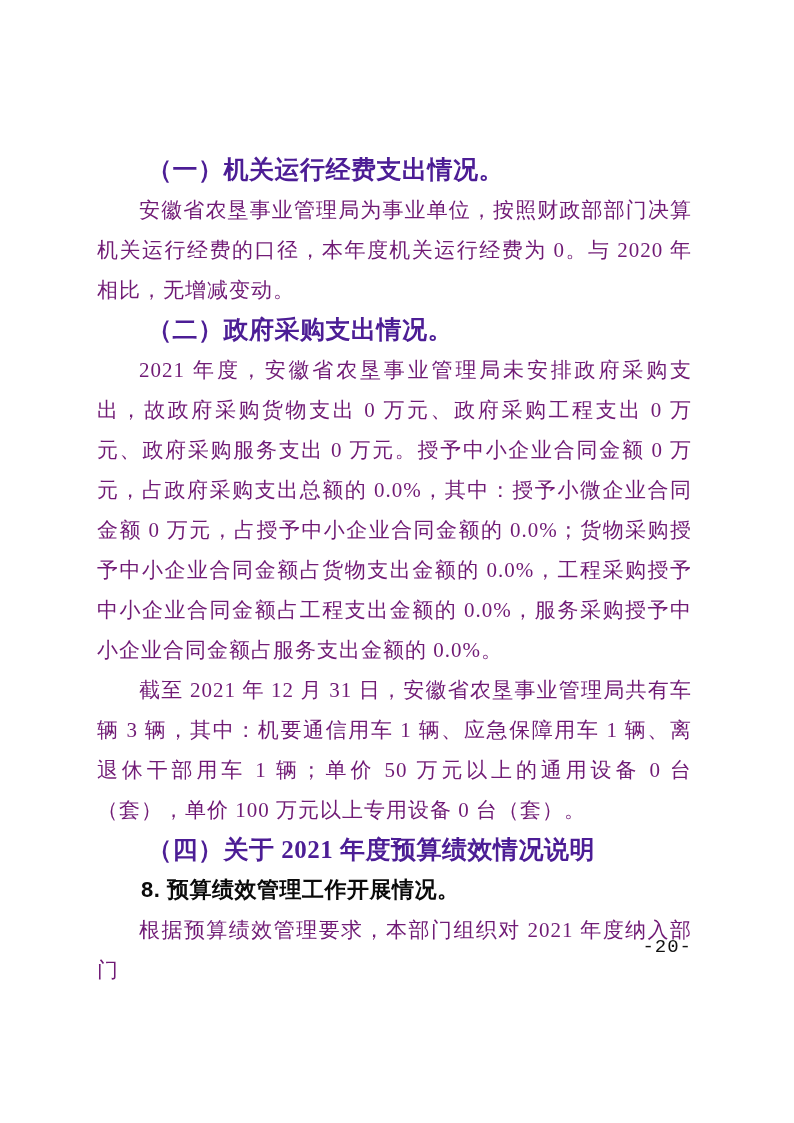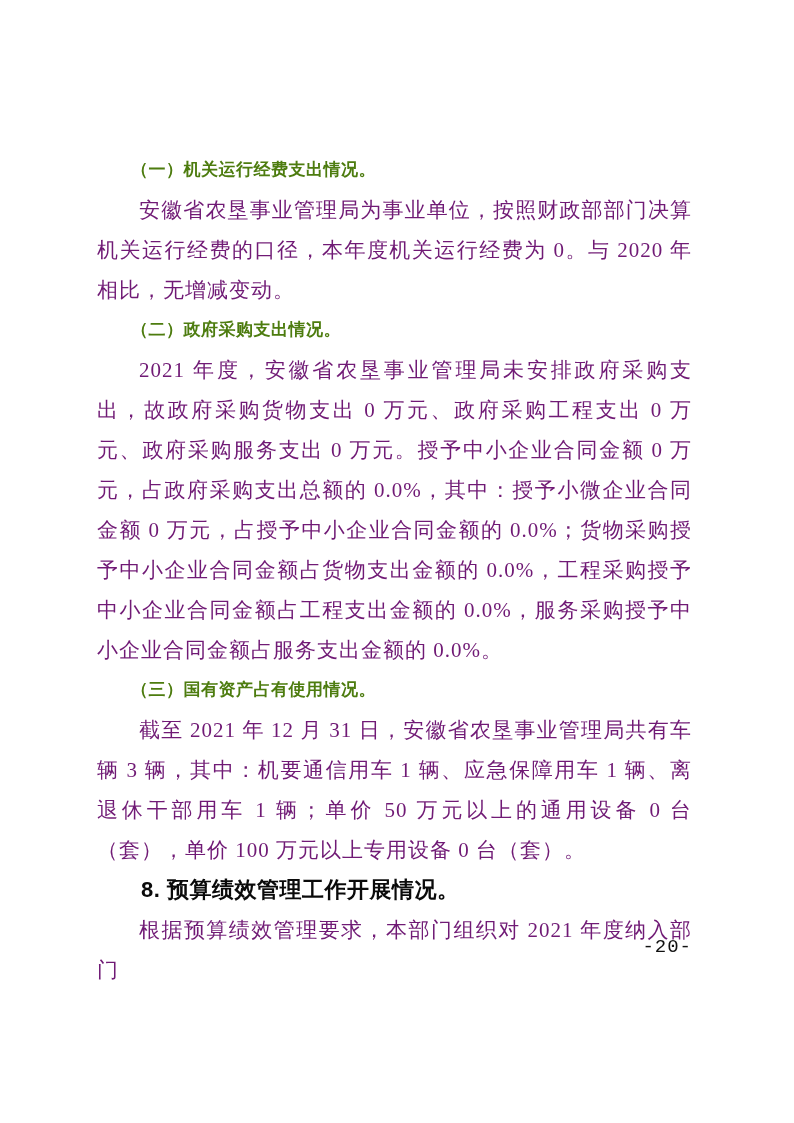--- a/index.html
+++ b/index.html
@@ -17,28 +17,28 @@
     font-family: "Liberation Serif", serif;
     overflow: hidden;
   }
   .content {
     position: absolute;
     left: 97px;
     top: 150px;
     width: 595px;
   }
   .heading {
-    font-family: Liberation Sans, sans-serif;
+    font-family: Liberation Serif, serif;
     font-weight: bold;
-    font-size: 17px;
+    font-size: 25px;
     line-height: 40px;
     text-indent: 2em;
     letter-spacing: 0.5px;
     margin: 0;
-    color: #4d7c0f;
+    color: #4c1d95;
   }
   .subheading {
     font-family: "Liberation Sans", sans-serif;
     font-weight: bold;
     font-size: 22px;
     line-height: 40px;
     text-indent: 2em;
     letter-spacing: 0.5px;
     margin: 0;
     color: #0a0a0a;
@@ -66,19 +66,19 @@
 </style>
 </head>
 <body>
 
 <div class="page">
   <div class="content">
     <h3 class="heading">（一）机关运行经费支出情况。</h3>
     <p class="para">安徽省农垦事业管理局为事业单位，按照财政部部门决算机关运行经费的口径，本年度机关运行经费为 0。与 2020 年相比，无增减变动。</p>
     <h3 class="heading">（二）政府采购支出情况。</h3>
     <p class="para">2021 年度，安徽省农垦事业管理局未安排政府采购支出，故政府采购货物支出 0 万元、政府采购工程支出 0 万元、政府采购服务支出 0 万元。授予中小企业合同金额 0 万元，占政府采购支出总额的 0.0%，其中：授予小微企业合同金额 0 万元，占授予中小企业合同金额的 0.0%；货物采购授予中小企业合同金额占货物支出金额的 0.0%，工程采购授予中小企业合同金额占工程支出金额的 0.0%，服务采购授予中小企业合同金额占服务支出金额的 0.0%。</p>
-    <h3 class="heading">（三）国有资产占有使用情况。</h3>
     <p class="para">截至 2021 年 12 月 31 日，安徽省农垦事业管理局共有车辆 3 辆，其中：机要通信用车 1 辆、应急保障用车 1 辆、离退休干部用车 1 辆；单价 50 万元以上的通用设备 0 台（套），单价 100 万元以上专用设备 0 台（套）。</p>
+    <h3 class="heading">（四）关于 2021 年度预算绩效情况说明</h3>
     <h4 class="subheading">8. 预算绩效管理工作开展情况。</h4>
     <p class="para">根据预算绩效管理要求，本部门组织对 2021 年度纳入部门</p>
   </div>
   <div class="page-number">-20-</div>
 </div>
 
 </body></html>

